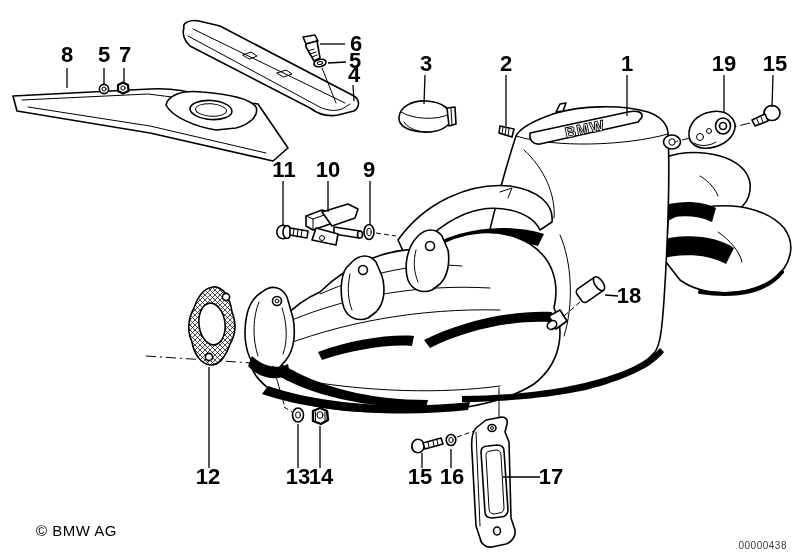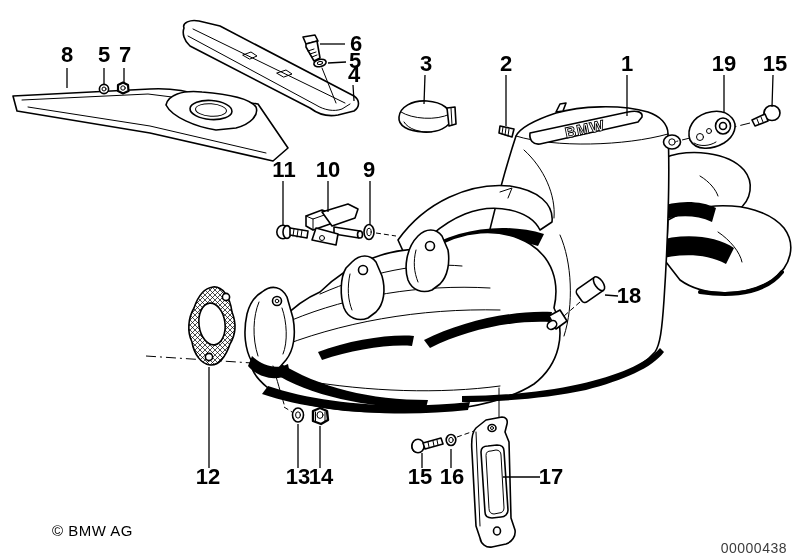--- a/index.html
+++ b/index.html
@@ -10,22 +10,22 @@
   .wh{fill:#fff;stroke:#000;stroke-width:1.6;stroke-linejoin:round;stroke-linecap:round;}
   .ln{fill:none;stroke:#000;stroke-width:1.6;stroke-linejoin:round;stroke-linecap:round;}
   .thin{fill:none;stroke:#000;stroke-width:1;stroke-linecap:round;}
   .bk{fill:#000;stroke:none;}
   .dash{fill:none;stroke:#000;stroke-width:1;stroke-dasharray:5 3;}
   .dashdot{fill:none;stroke:#000;stroke-width:1;stroke-dasharray:10 4 2 4;}
   .leader{fill:none;stroke:#000;stroke-width:1.3;}
   .callout-num{font:bold 22px "Liberation Sans", sans-serif;fill:#000;text-anchor:middle;}
   .bmw-marking{font:bold 15px "Liberation Sans", sans-serif;fill:#fff;stroke:#000;stroke-width:0.9;
                letter-spacing:1px;text-anchor:middle;}
-  .footer-copyright{position:absolute;left:52px;top:522px;font-size:15px;color:#000;letter-spacing:.5px;}
-  .footer-docnum{position:absolute;right:12px;top:540px;font-size:14px;color:#3c3c3c;letter-spacing:.5px;}
+  .footer-copyright{position:absolute;left:36px;top:522px;font-size:15px;color:#000;letter-spacing:.5px;}
+  .footer-docnum{position:absolute;right:12px;top:540px;font-size:10px;color:#3c3c3c;letter-spacing:.5px;}
 </style>
 </head>
 <body>
 
 <div class="stage">
   <svg width="799" height="559" viewBox="0 0 799 559">
     <defs>
       <pattern id="xhatch" width="5" height="5" patternUnits="userSpaceOnUse">
         <rect width="5" height="5" fill="#fff"></rect>
         <path d="M0,5 L5,0 M0,0 L5,5" stroke="#000" stroke-width="0.7"></path>

